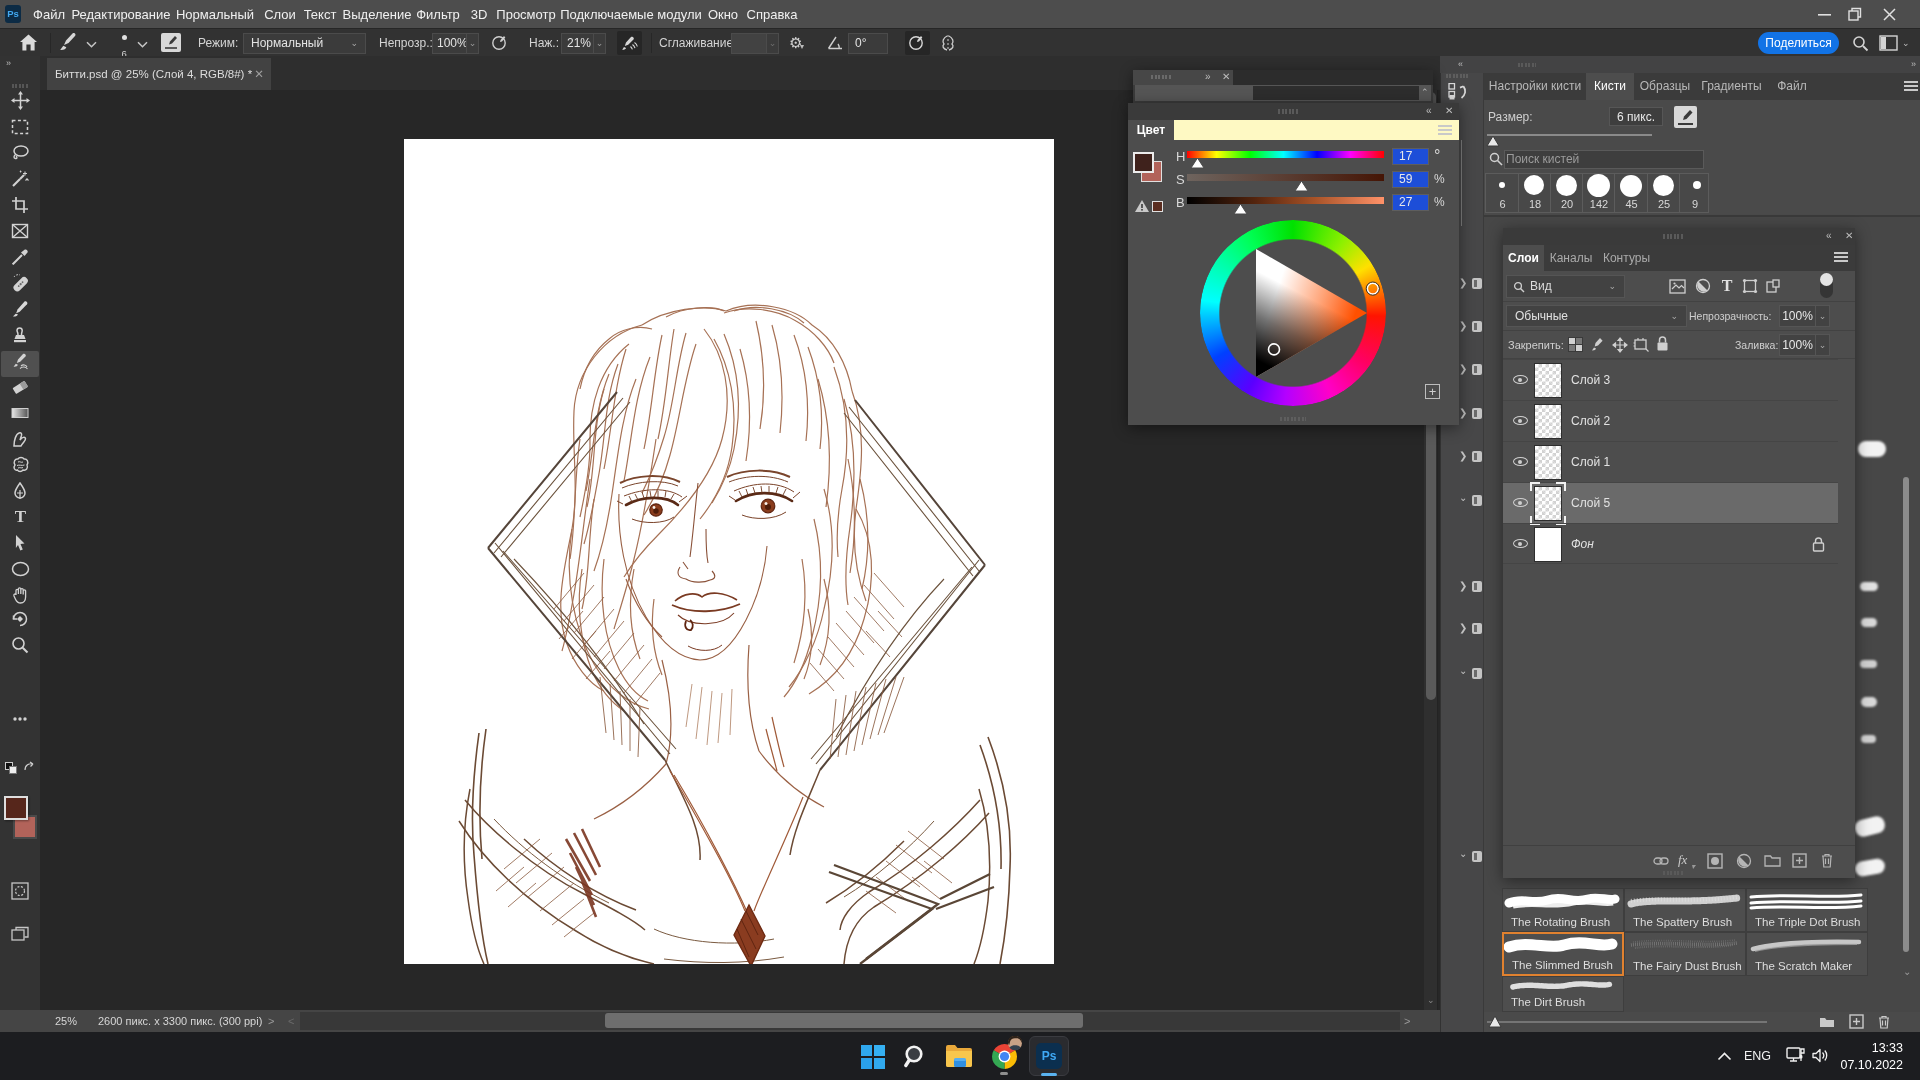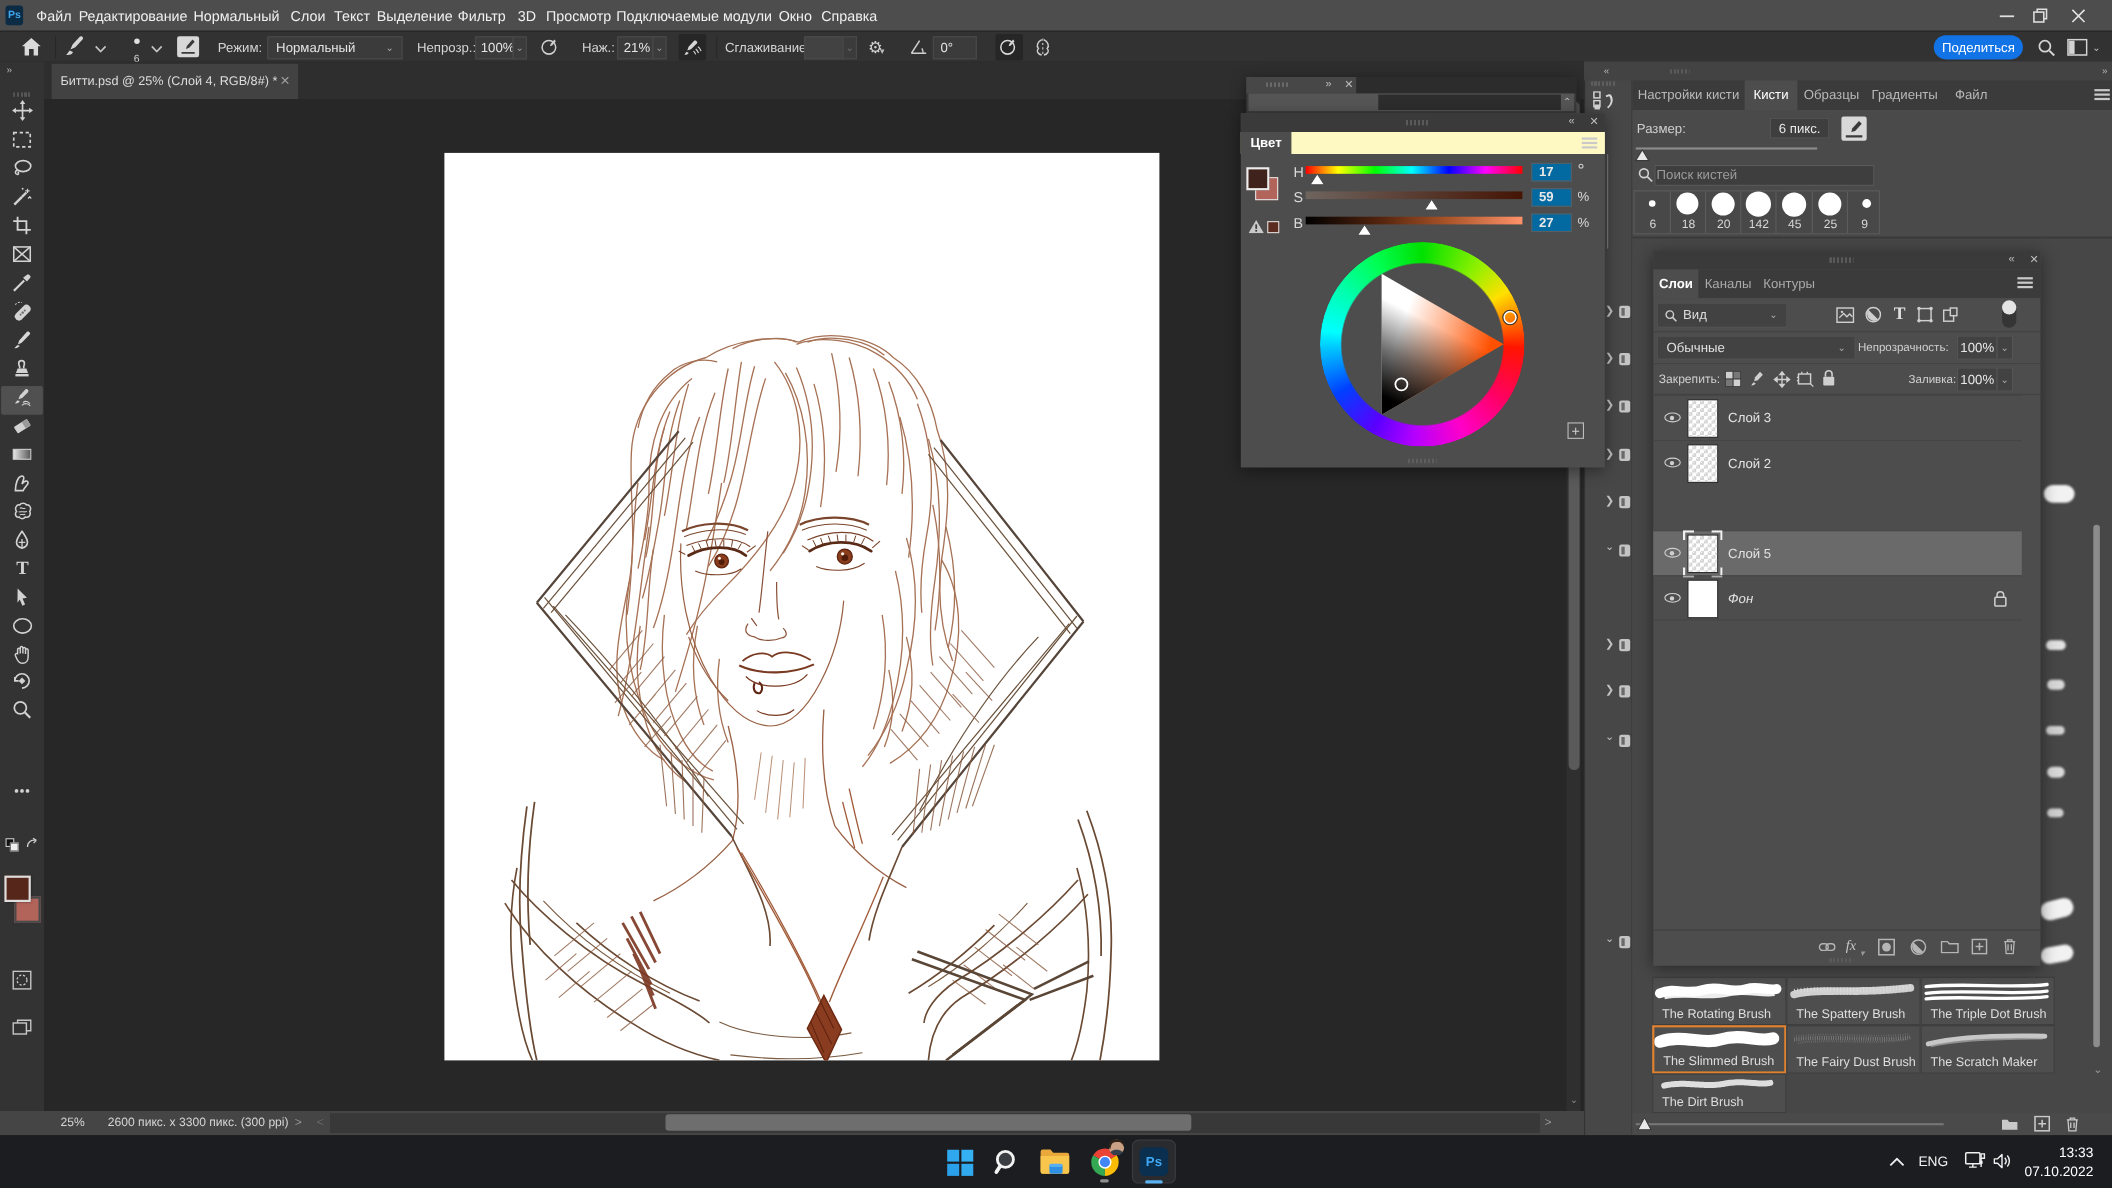--- a/index.html
+++ b/index.html
@@ -37,21 +37,21 @@
 #hthumb{position:absolute;left:605px;top:3px;width:478px;height:15px;background:#6e6e6e;border-radius:3px;}
 
 #dock{left:1440px;top:56px;width:480px;height:976px;background:#454546;}
 #dockhdr{position:absolute;left:0px;top:0px;width:480px;height:17px;background:#434344;}
 #cstrip{position:absolute;left:0px;top:17px;width:44px;height:959px;background:#474748;border-left:1px solid #323232;border-right:1px solid #3a3a3a;}
 .crow{position:absolute;left:18px;color:#cccccc;font-size:11px;}
 #brushpanel{position:absolute;left:44px;top:17px;width:436px;height:959px;background:#4a4a4a;}
 .ptabrow{position:absolute;left:0;top:0;width:100%;height:27px;background:#3b3b3b;}
 .ptab{position:absolute;top:0;height:27px;color:#b8b8b8;font-size:12px;line-height:27px;text-align:center;}
 .ptab.act{background:#4d4d4d;color:#ffffff;}
-.cbox{position:absolute;width:37px;height:17px;background:#0369a1;border:1px solid #5e5e5e;color:#e8e8e8;font-size:12px;line-height:15px;padding-left:6px;font-weight:bold;}
+.cbox{position:absolute;width:37px;height:17px;background:#1d4ed8;border:1px solid #5e5e5e;color:#e8e8e8;font-size:12px;line-height:15px;padding-left:6px;}
 .ltab{position:absolute;top:0;height:26px;color:#aaaaaa;font-size:12px;text-align:center;line-height:26px;}
 .lrow{position:absolute;left:0;width:335px;height:41px;border-top:1px solid #454545;}
 .lrow.sel{background:#6a6a6a;}
 .leye{position:absolute;left:10px;top:15px;}
 .lthumb{position:absolute;left:32px;top:4px;width:26px;height:33px;box-shadow:0 0 0 1px #2e2e2e;}
 .lname{position:absolute;left:68px;top:13px;color:#e2e2e2;font-size:12px;}
 .si{position:absolute;left:31px;width:10px;height:11px;background:#c4c4c4;border-radius:2px;}
 .si:after{content:"";position:absolute;left:2px;top:2px;width:3px;height:7px;background:#6a6a6a;}
 .bl{position:absolute;top:24px;text-align:center;color:#d8d8d8;font-size:11px;}
 .tip{position:absolute;background:#f2f2f2;filter:blur(1px);}
@@ -748,20 +748,27 @@
         <div class="lthumb ck"></div>
         <span class="lname">Слой 3</span>
       </div>
   <div class="lrow" style="top:172px">
         <div class="leye">
           <div class="eye"></div>
         </div>
         <div class="lthumb ck"></div>
         <span class="lname">Слой 2</span>
       </div>
+  <div class="lrow" style="top:213px">
+        <div class="leye">
+          <div class="eye"></div>
+        </div>
+        <div class="lthumb ck"></div>
+        <span class="lname">Слой 1</span>
+      </div>
   <div class="lrow sel" style="top:254px">
         <div class="leye">
           <div class="eye"></div>
         </div>
         <div class="lthumb ck"></div>
         <svg class="abs" style="left:27px;top:-1px" width="36" height="43" viewBox="0 0 36 43">
           <path d="M1 9 V1 H10 M26 1 H35 V9 M35 34 V42 H26 M10 42 H1 V34" fill="none" stroke="#f2f2f2" stroke-width="2"></path>
         </svg>
         <span class="lname">Слой 5</span>
       </div>

